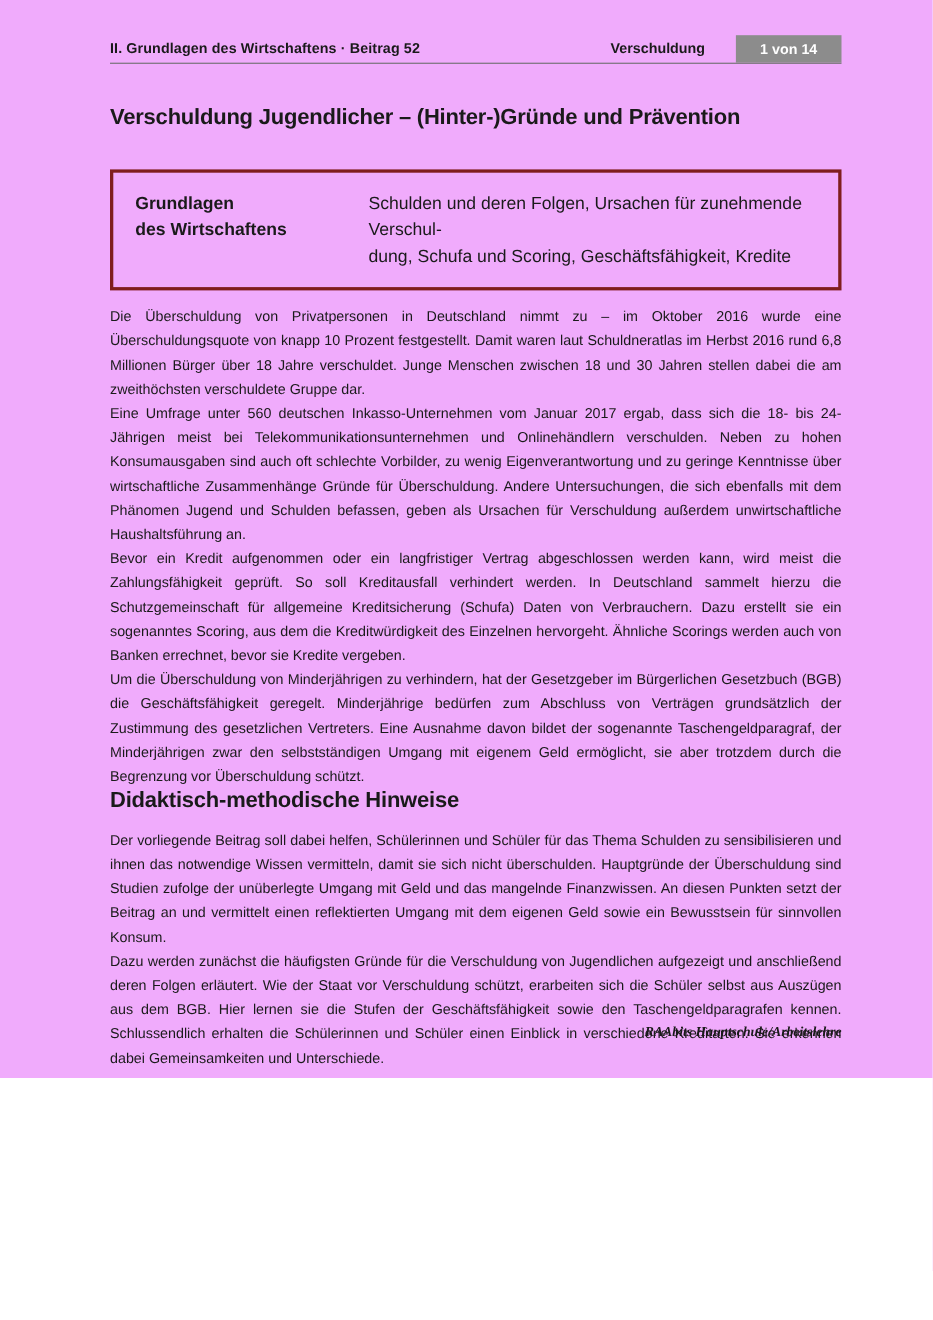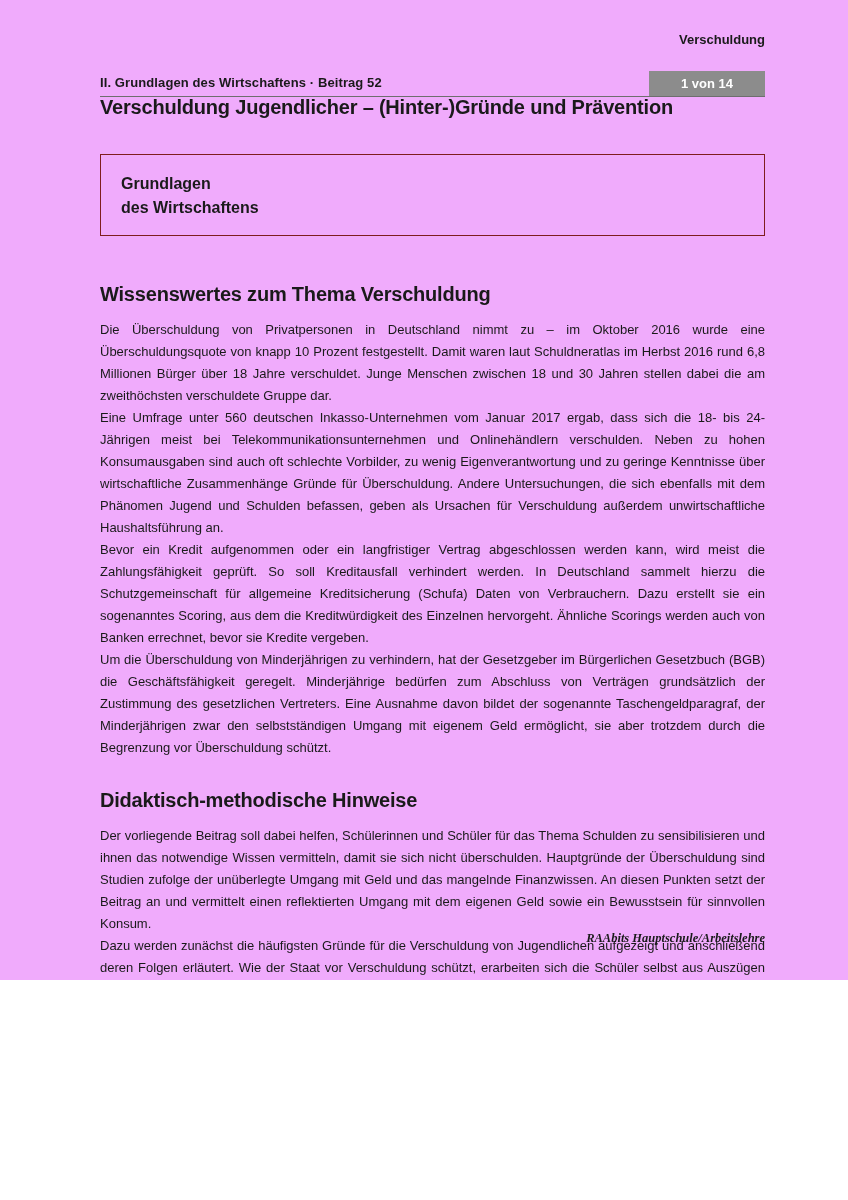--- a/index.html
+++ b/index.html
@@ -30,36 +30,35 @@
   }
   .header-left {
     font-size: 13px;
     font-weight: bold;
     padding-bottom: 6px;
     letter-spacing: 0.1px;
   }
   .header-right {
     display: flex;
     align-items: flex-end;
-    gap: 18px;
-    flex-direction: column;
+    gap: 28px;
   }
   .header-topic {
     font-size: 13px;
     font-weight: bold;
     padding-bottom: 6px;
   }
   .page-badge {
     background: #8c8c8c;
     color: #ffffff;
     font-size: 13px;
     font-weight: bold;
     height: 25px;
     line-height: 25px;
-    padding: 0 32px;
+    padding: 0 22px;
     text-align: center;
   }
   
   .content {
     position: absolute;
     top: 57px;
     left: 100px;
     width: 665px;
   }
   .doc-title {
@@ -67,21 +66,21 @@
     font-size: 20px;
     font-weight: bold;
     letter-spacing: -0.2px;
   }
   .doc-subtitle {
     margin: 16px 0 0 0;
     font-size: 15px;
   }
   .info-box {
     margin-top: 35px;
-    border: 1px solid #7f1d1d;
+    border: 3px solid #7f1d1d;
     box-sizing: border-box;
     padding: 17px 20px 15px 20px;
     display: flex;
     gap: 24px;
   }
   .info-box-label {
     flex: 0 0 188px;
     font-size: 16px;
     font-weight: bold;
     line-height: 24px;
@@ -96,21 +95,20 @@
   .section-heading {
     font-size: 20px;
     font-weight: bold;
     margin: 0;
     letter-spacing: -0.2px;
   }
   .section-heading.first {
     margin-top: 47px;
   }
   .section-heading.second {
-    margin-top: 30px;
   }
   .body-text {
     margin: 13px 0 0 0;
     font-size: 13px;
     line-height: 22px;
     text-align: justify;
     hyphens: auto;
     -webkit-hyphens: auto;
   }
   .body-text + .body-text {
@@ -141,23 +139,24 @@
   </div>
 
   <div class="content">
 
     <h1 class="doc-title">Verschuldung Jugendlicher – (Hinter-)Gründe und Prävention</h1>
 
 
     <div class="info-box">
       <div class="info-box-label">Grundlagen
 des Wirtschaftens</div>
+      <div class="info-box-content">Schulden und deren Folgen, Ursachen für zunehmende Verschul-
+dung, Schufa und Scoring, Geschäftsfähigkeit, Kredite</div>
     </div>
 
-    <h2 class="section-heading first">Wissenswertes zum Thema Verschuldung</h2>
 
     <p class="body-text">Die Überschuldung von Privatpersonen in Deutschland nimmt zu – im Oktober 2016 wurde eine Überschuldungsquote von knapp 10 Prozent festgestellt. Damit waren laut Schuldneratlas im Herbst 2016 rund 6,8 Millionen Bürger über 18 Jahre verschuldet. Junge Menschen zwischen 18 und 30 Jahren stellen dabei die am zweithöchsten verschuldete Gruppe dar.</p>
     <p class="body-text">Eine Umfrage unter 560 deutschen Inkasso-Unternehmen vom Januar 2017 ergab, dass sich die 18- bis 24-Jährigen meist bei Telekommunikationsunternehmen und Onlinehändlern verschulden. Neben zu hohen Konsumausgaben sind auch oft schlechte Vorbilder, zu wenig Eigenverantwortung und zu geringe Kenntnisse über wirtschaftliche Zusammenhänge Gründe für Überschuldung. Andere Untersuchungen, die sich ebenfalls mit dem Phänomen Jugend und Schulden befassen, geben als Ursachen für Verschuldung außerdem unwirtschaftliche Haushaltsführung an.</p>
     <p class="body-text">Bevor ein Kredit aufgenommen oder ein langfristiger Vertrag abgeschlossen werden kann, wird meist die Zahlungsfähigkeit geprüft. So soll Kreditausfall verhindert werden. In Deutschland sammelt hierzu die Schutzgemeinschaft für allgemeine Kreditsicherung (Schufa) Daten von Verbrauchern. Dazu erstellt sie ein sogenanntes Scoring, aus dem die Kreditwürdigkeit des Einzelnen hervorgeht. Ähnliche Scorings werden auch von Banken errechnet, bevor sie Kredite vergeben.</p>
     <p class="body-text">Um die Überschuldung von Minderjährigen zu verhindern, hat der Gesetzgeber im Bürgerlichen Gesetzbuch (BGB) die Geschäftsfähigkeit geregelt. Minderjährige bedürfen zum Abschluss von Verträgen grundsätzlich der Zustimmung des gesetzlichen Vertreters. Eine Ausnahme davon bildet der sogenannte Taschengeldparagraf, der Minderjährigen zwar den selbstständigen Umgang mit eigenem Geld ermöglicht, sie aber trotzdem durch die Begrenzung vor Überschuldung schützt.</p>
 
     <h2 class="section-heading second">Didaktisch-methodische Hinweise</h2>
 
     <p class="body-text">Der vorliegende Beitrag soll dabei helfen, Schülerinnen und Schüler für das Thema Schulden zu sensibilisieren und ihnen das notwendige Wissen vermitteln, damit sie sich nicht überschulden. Hauptgründe der Überschuldung sind Studien zufolge der unüberlegte Umgang mit Geld und das mangelnde Finanzwissen. An diesen Punkten setzt der Beitrag an und vermittelt einen reflektierten Umgang mit dem eigenen Geld sowie ein Bewusstsein für sinnvollen Konsum.</p>
     <p class="body-text">Dazu werden zunächst die häufigsten Gründe für die Verschuldung von Jugendlichen aufgezeigt und anschließend deren Folgen erläutert. Wie der Staat vor Verschuldung schützt, erarbeiten sich die Schüler selbst aus Auszügen aus dem BGB. Hier lernen sie die Stufen der Geschäftsfähigkeit sowie den Taschengeldparagrafen kennen. Schlussendlich erhalten die Schülerinnen und Schüler einen Einblick in verschiedene Kreditarten. Sie erkennen dabei Gemeinsamkeiten und Unterschiede.</p>

